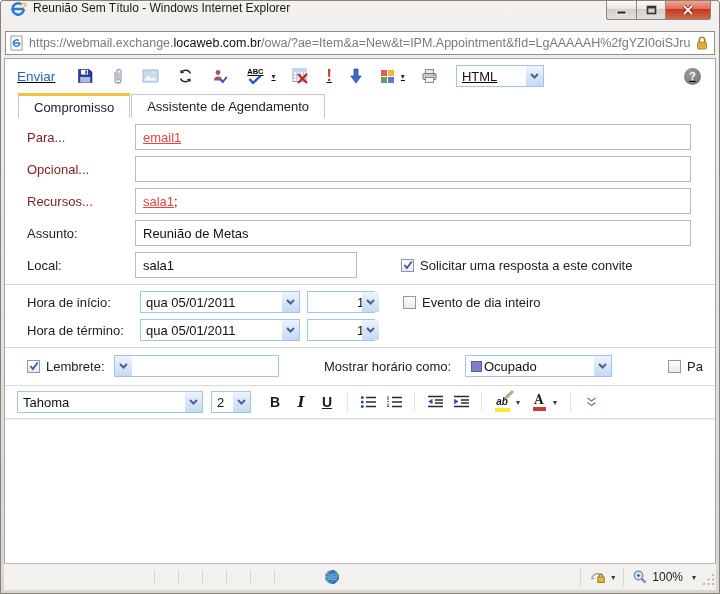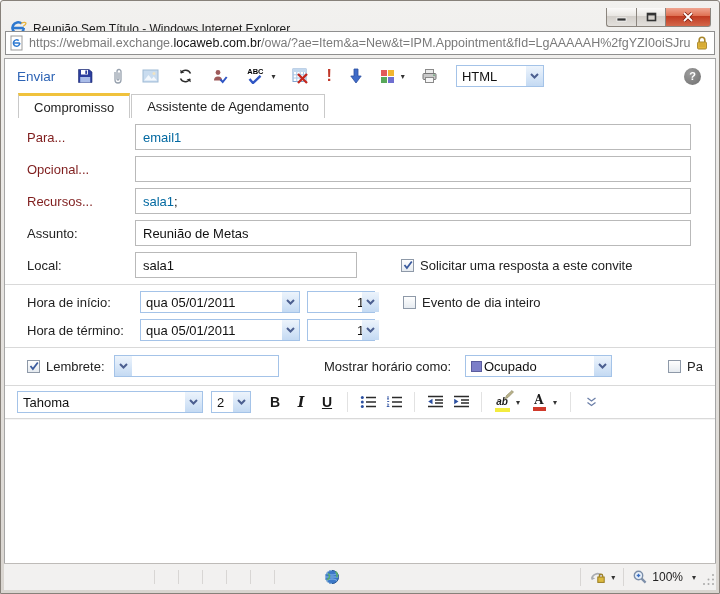--- a/index.html
+++ b/index.html
@@ -1,36 +1,36 @@
 <!DOCTYPE html>
 <html><head>
 <meta charset="utf-8">
 <style>
   html,body{margin:0;padding:0;background:#fff;}
   body{width:720px;height:594px;overflow:hidden;font-family:"Liberation Sans","DejaVu Sans",sans-serif;-webkit-font-smoothing:antialiased;}
   .window{position:absolute;left:0;top:0;width:720px;height:594px;box-sizing:border-box;
     background:linear-gradient(#F2F1EF,#D9D5D0);border:1px solid #87817A;border-radius:3px 3px 0 0;}
   
-  .titlebar{position:absolute;top:7px;left:0;right:0;height:28px;display:flex;align-items:flex-end;padding-left:9px;}
+  .titlebar{position:absolute;top:0;left:0;right:0;height:28px;display:flex;align-items:flex-start;padding-left:9px;}
   .titlebar .ttl{font-size:12px;color:#1b1b1b;margin-left:6px;white-space:nowrap;}
   .winbtns{position:absolute;top:0;right:8px;display:flex;}
   .wbtn{height:19px;box-sizing:border-box;border:1px solid #8B857E;border-top:none;display:flex;align-items:center;justify-content:center;
     background:linear-gradient(#FBFAF9,#E8E5E1 45%,#D2CEC9 46%,#E3E0DC);}
   .wbtn.min{width:30px;border-radius:0 0 0 3px;border-right:none;}
   .wbtn.max{width:29px;border-right:none;}
   .wbtn.close{width:46px;border-radius:0 0 3px 0;background:linear-gradient(#F0A591,#DE6F50 45%,#C03A20 46%,#D4674A);}
   
   .addressbar{position:absolute;top:28px;left:4px;right:4px;height:28px;display:flex;align-items:center;}
   .urlbox{flex:1;height:24px;box-sizing:border-box;background:#fff;border:1px solid #8F8F8F;display:flex;align-items:center;padding:0 5px 0 4px;overflow:hidden;}
   .url{flex:1;font-size:12.5px;white-space:nowrap;overflow:hidden;margin-left:6px;color:#7A7A7A;}
   .url .strong{color:#111;}
   
   .client{position:absolute;top:57px;left:3px;right:3px;bottom:29px;background:#fff;border:1px solid #A6A6A6;box-sizing:border-box;overflow:hidden;}
   
-  .toolbar{height:34px;display:flex;align-items:center;padding:0 10px 0 12px;}
+  .toolbar{height:34px;display:flex;align-items:center;padding:0 10px 0 12px;text-decoration:underline;}
   .tbitem{display:flex;align-items:center;justify-content:center;margin-right:18px;cursor:default;}
   .send{color:#2E64B5;font-size:13.5px;margin-right:22px;}
   .ddarrow{font-size:8px;color:#333;margin-left:2px;}
   .htmlsel{margin-right:0;}
   .help{margin-left:auto;margin-right:4px;width:17px;height:17px;border-radius:50%;background:radial-gradient(circle at 35% 30%,#9C9C9C,#6F6F6F);
     color:#fff;font-weight:bold;font-size:11px;display:flex;align-items:center;justify-content:center;}
   
   .sel{box-sizing:border-box;height:22px;border:1px solid #A4C3E8;background:#fff;display:inline-flex;align-items:center;font-size:13px;color:#111;}
   .sel .sel-val{flex:1;padding:0 5px;white-space:nowrap;overflow:hidden;display:flex;align-items:center;}
   .sel .sel-btn{width:17px;height:20px;flex:none;display:flex;align-items:center;justify-content:center;
@@ -40,21 +40,21 @@
   .tab{box-sizing:border-box;height:25px;padding:0 15px;display:flex;align-items:center;font-size:13px;color:#222;background:#fff;
     border:1px solid #C9C9C9;border-bottom:none;}
   .tab.active{border-top:3px solid #F0C23C;font-size:13px;}
   .tab.inactive{height:24px;margin-left:1px;}
   
   .form{padding-top:6px;}
   .row{display:flex;align-items:center;margin:0 24px 6px 22px;height:26px;}
   .flabel{width:108px;flex:none;font-size:13px;color:#222;}
   .flabel.blue{color:#7f1d1d;}
   .ti{box-sizing:border-box;border:1px solid #B9B9B9;height:26px;background:#fff;display:flex;align-items:center;padding:0 7px;font-size:13px;color:#111;flex:1;}
-  .ti .lnk{color:#0369a1;}
+  .ti .lnk{color:#ef4444;text-decoration:underline;}
   .hsep{height:1px;background:#D9D9D9;margin:2px 0 5px 0;}
   .cb{width:13px;height:13px;flex:none;box-sizing:border-box;border:1px solid #8E99A8;background:linear-gradient(#FEFEFE,#E6EBF0);
     display:inline-flex;align-items:center;justify-content:center;}
   .cb svg{visibility:hidden;}
   .cb.checked svg{visibility:visible;}
   .cblabel{font-size:13px;color:#222;margin-left:6px;white-space:nowrap;}
   .hora .sel.date{width:160px;margin-right:7px;}
   .hora .sel.time{width:68px;padding-left:44px;}
   .swatch{width:11px;height:11px;flex:none;margin-right:2px;border:1px solid #5B5D9E;box-sizing:border-box;}
   

